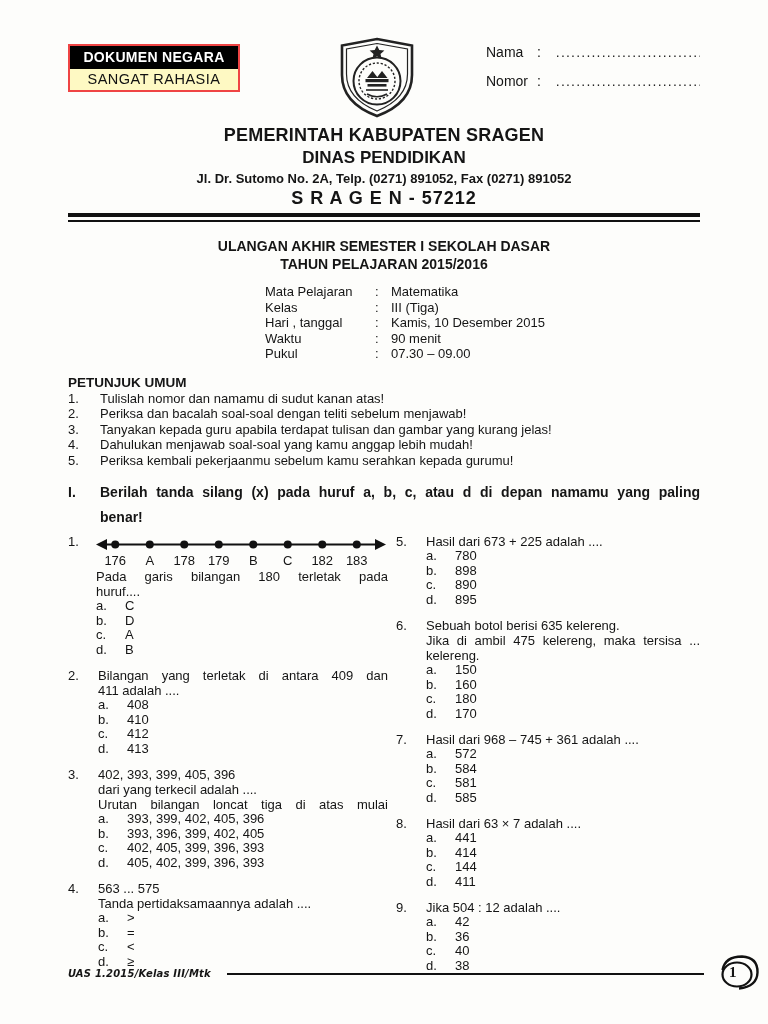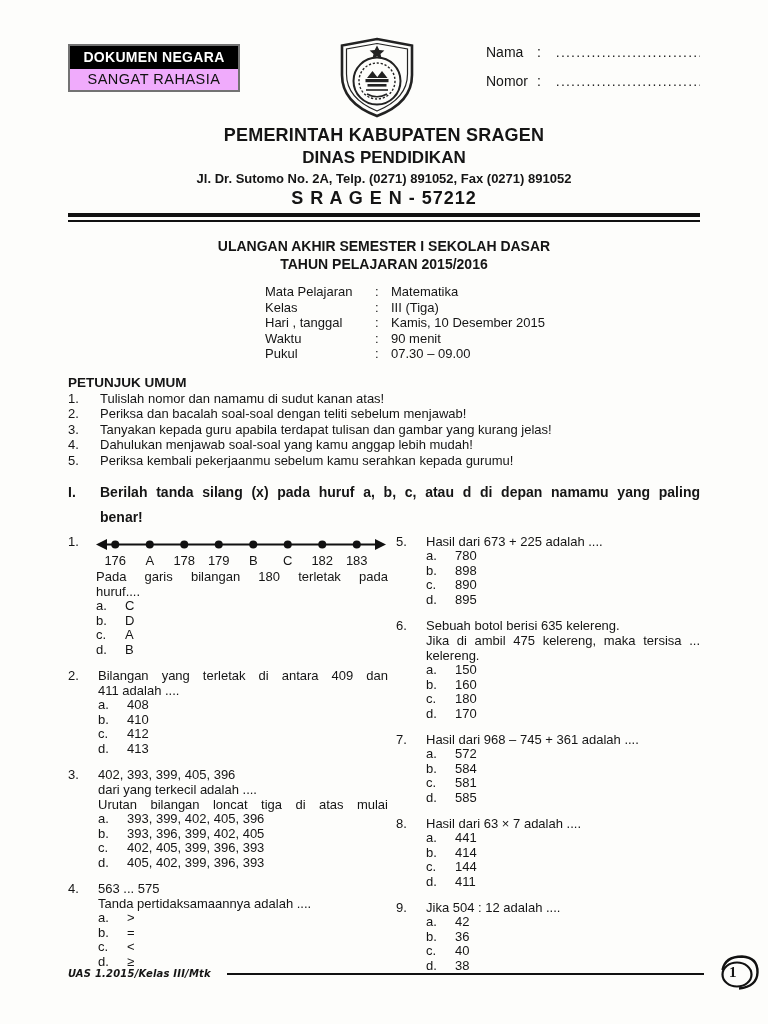--- a/index.html
+++ b/index.html
@@ -3,23 +3,23 @@
 <meta charset="utf-8">
 <style>
   html,body{margin:0;padding:0;background:#e8e8e6;}
   .page{
     width:768px;height:1024px;box-sizing:border-box;background:#fdfdfb;
     padding:36px 68px 0 68px;position:relative;color:#151515;
     font-family:"Liberation Sans","DejaVu Sans",sans-serif;overflow:hidden;
   }
   
   .header-row{display:flex;justify-content:space-between;align-items:flex-start;height:86px;}
-  .stamp-box{border:2px solid #737373;width:168px;margin-top:8px;}
+  .stamp-box{border:2px solid #ef4444;width:168px;margin-top:8px;}
   .stamp-top{background:#000;color:#fff;font-weight:bold;font-size:14px;text-align:center;padding:3px 0 4px;letter-spacing:.3px;}
-  .stamp-bottom{background:#f0abfc;color:#111;font-size:14.5px;text-align:center;padding:2px 0 3px;letter-spacing:.5px;}
+  .stamp-bottom{background:#fef9c3;color:#111;font-size:14.5px;text-align:center;padding:2px 0 3px;letter-spacing:.5px;}
   .logo-wrap{width:82px;height:84px;margin-left:28px;}
   .name-fields{width:214px;font-size:14px;padding-top:8px;}
   .field-row{display:flex;margin-bottom:13px;}
   .flabel{width:54px;}
   .fcolon{width:20px;}
   .fdots{letter-spacing:1.2px;white-space:nowrap;overflow:hidden;color:#222;}
   
   .letterhead{text-align:center;margin-top:4px;line-height:1;}
   .lh1{font-size:18px;font-weight:bold;letter-spacing:.2px;}
   .lh2{font-size:17px;font-weight:bold;margin-top:5px;}

